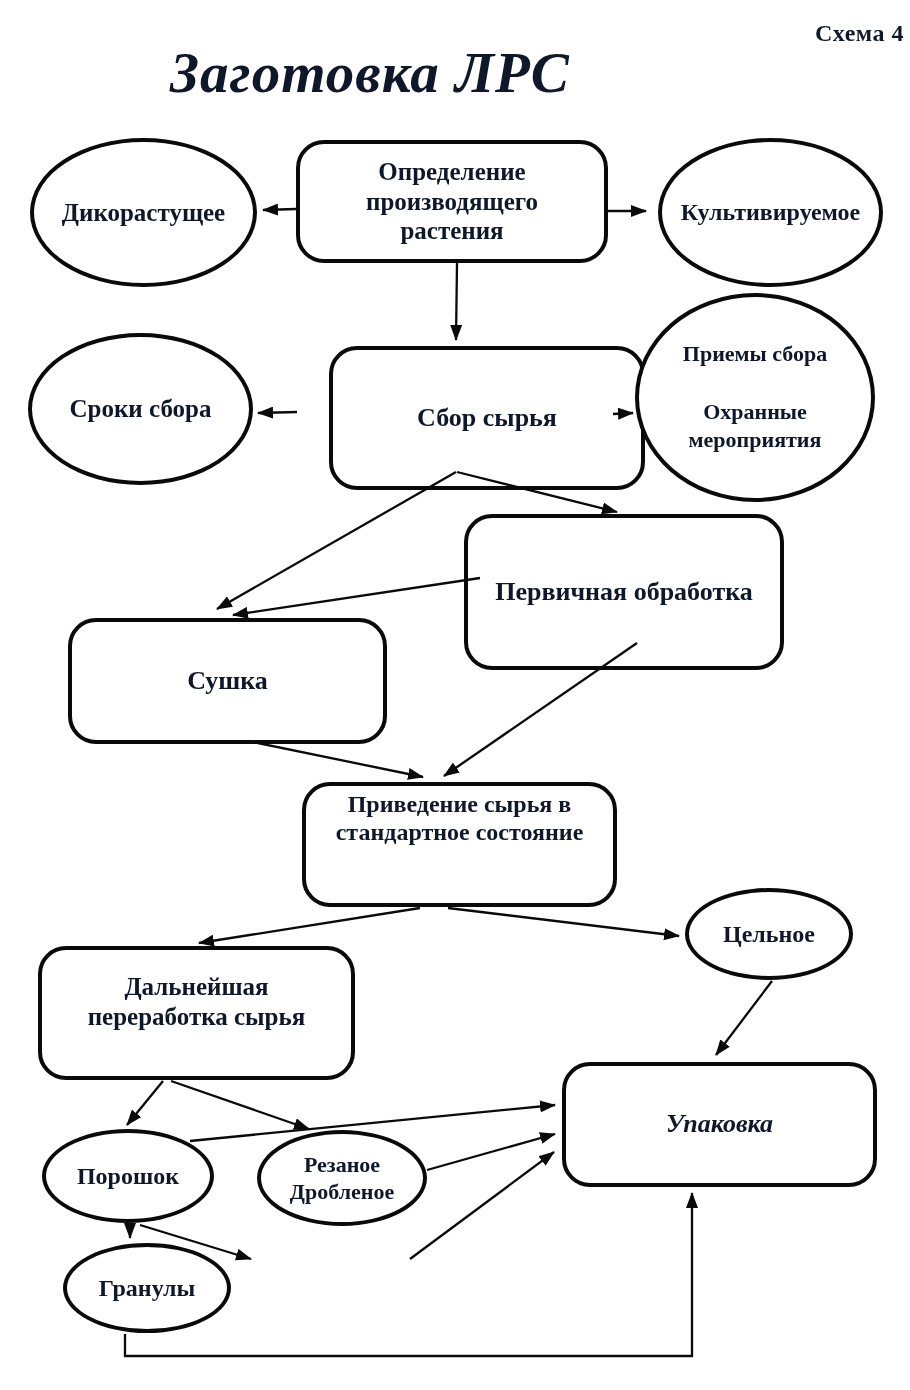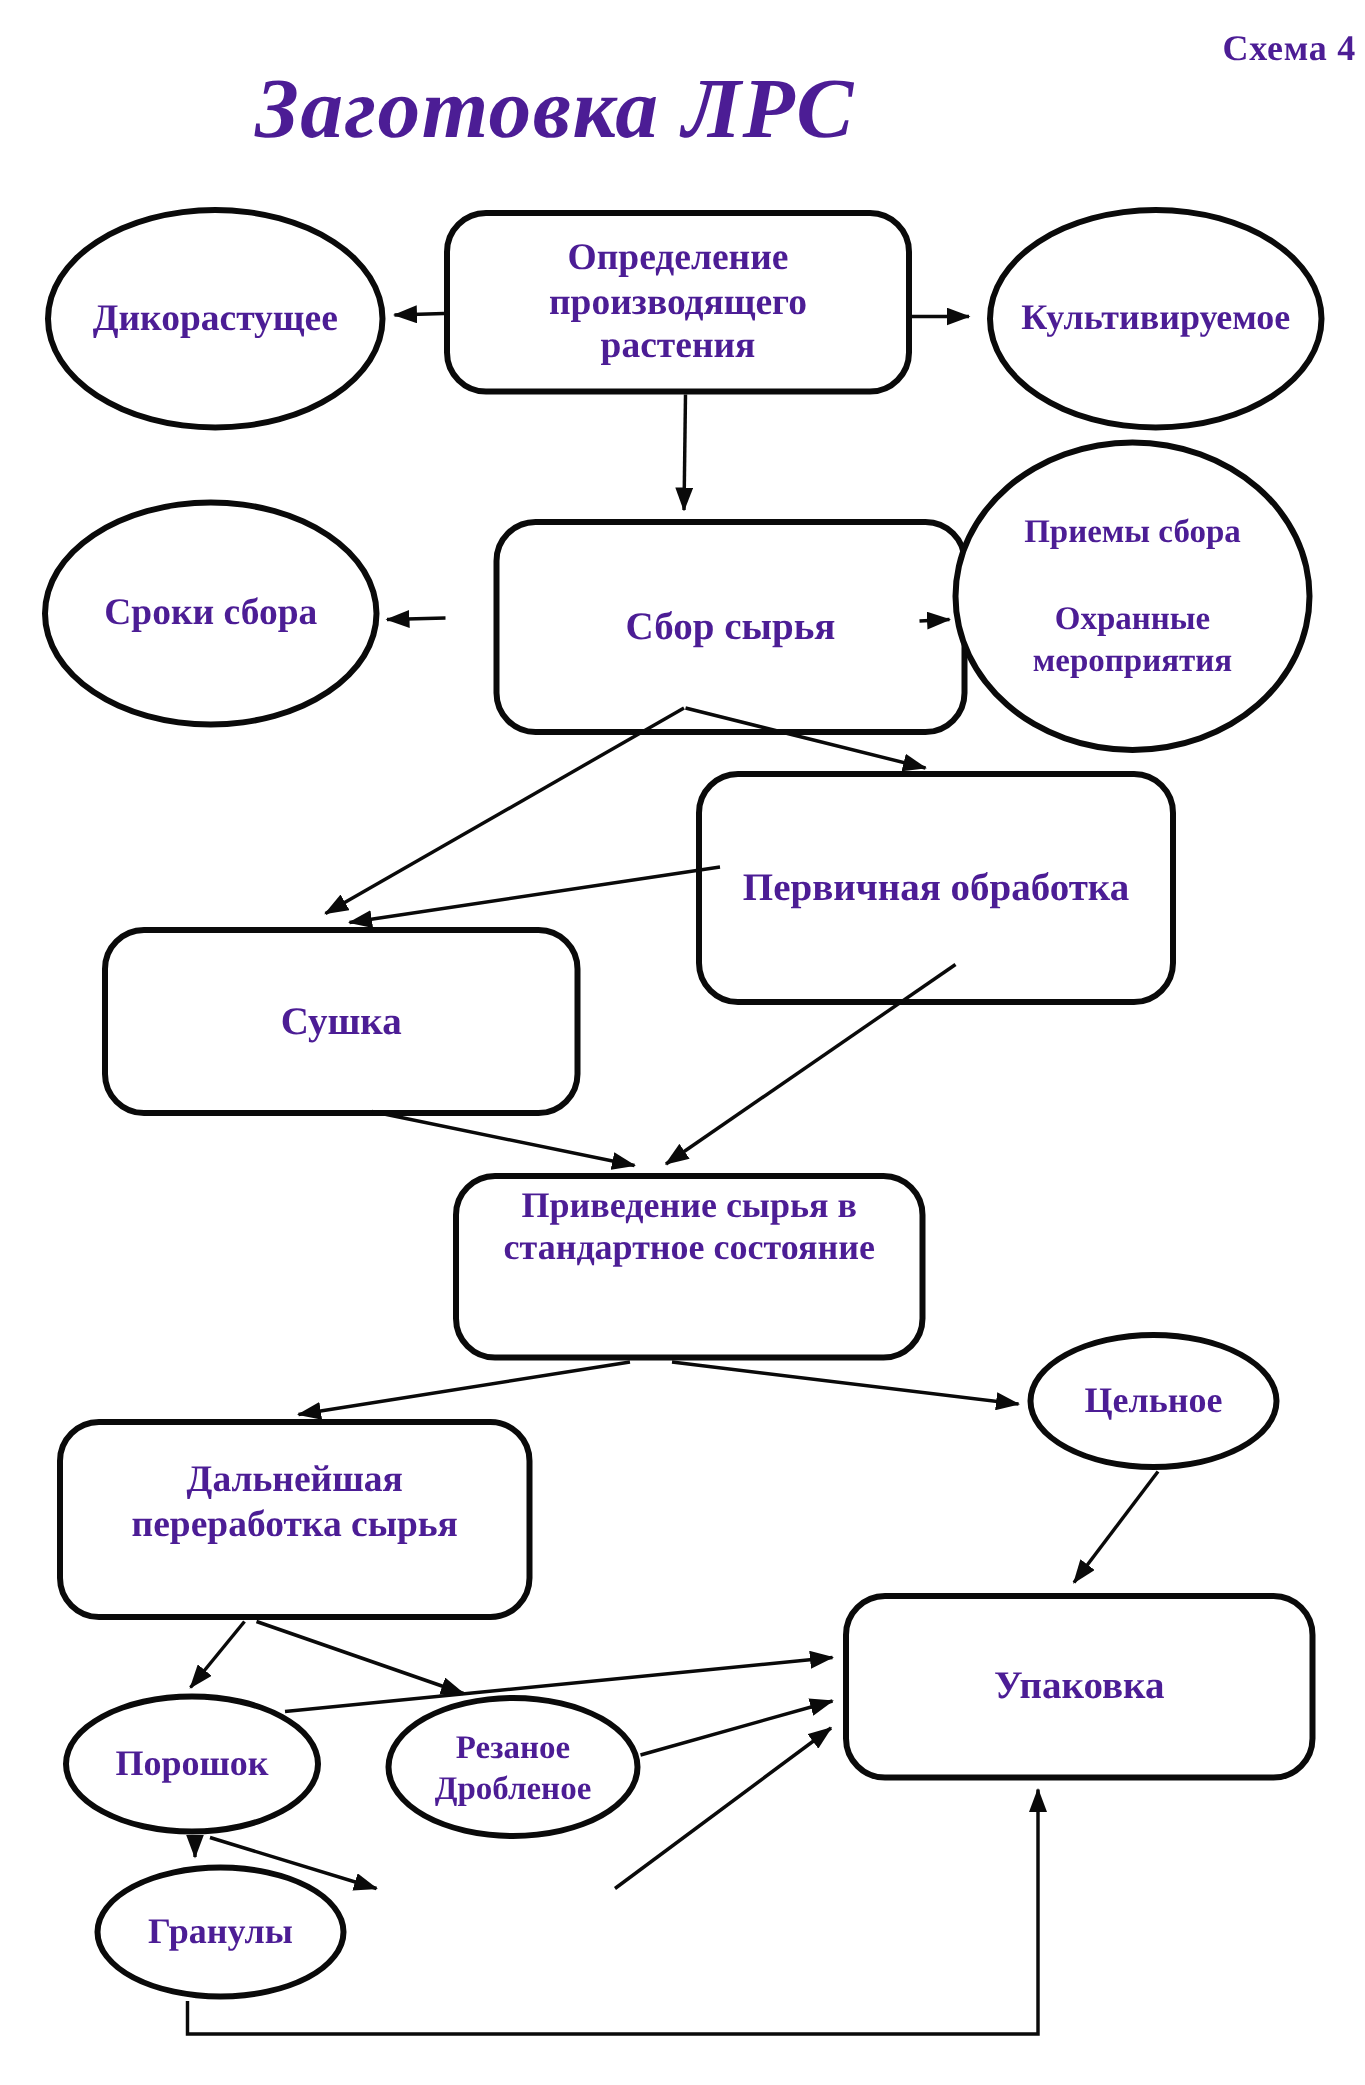--- a/index.html
+++ b/index.html
@@ -1,18 +1,18 @@
 <!DOCTYPE html>
 <html><head>
 <meta charset="utf-8">
 <style>
   html,body{margin:0;padding:0;background:#ffffff;}
   #canvas{
     position:relative;width:910px;height:1390px;background:#ffffff;
-    font-family:"Liberation Serif","DejaVu Serif",serif;color:#4c1d95;overflow:hidden;
+    font-family:"Liberation Serif","DejaVu Serif",serif;color:#0f172a;overflow:hidden;
   }
   .scheme-label{
     position:absolute;top:20px;right:6px;font-weight:bold;font-size:24px;letter-spacing:0.5px;
   }
   .title{
     position:absolute;top:40px;left:0;width:740px;text-align:center;
     font-weight:bold;font-style:italic;font-size:57px;letter-spacing:1px;
   }
   .node{
     position:absolute;box-sizing:border-box;background:#ffffff;border:4px solid #0a0a0a;
@@ -27,21 +27,21 @@
   #n-opredelenie{left:296px;top:140px;width:312px;height:123px;}
   #n-kultiviruemoe{left:658px;top:138px;width:225px;height:149px;font-size:24px;}
   #n-sroki{left:28px;top:333px;width:225px;height:152px;}
   #n-sbor{left:297px;top:346px;width:316px;height:144px;font-size:26px;margin-left:32px;}
   #n-priemy{left:635px;top:293px;width:240px;height:209px;font-size:22px;line-height:1.3;}
   #n-pervichnaya{left:464px;top:514px;width:320px;height:156px;font-size:26px;text-align:center;}
   #n-sushka{left:68px;top:618px;width:319px;height:126px;font-size:26px;}
   #n-privedenie{left:302px;top:782px;width:315px;height:125px;font-size:24px;align-items:flex-start;}
   #n-tselnoe{left:685px;top:888px;width:168px;height:92px;font-size:24px;}
   #n-dalneyshaya{left:38px;top:946px;width:317px;height:134px;align-items:flex-start;padding-top:22px;}
-  #n-upakovka{left:562px;top:1062px;width:315px;height:125px;font-size:26px;}
+  #n-upakovka{left:562px;top:1062px;width:315px;height:125px;font-size:26px;font-style:italic;}
   #n-poroshok{left:42px;top:1129px;width:172px;height:94px;font-size:24px;}
   #n-rezanoe{left:257px;top:1130px;width:170px;height:96px;font-size:22px;line-height:1.25;}
   #n-granuly{left:63px;top:1243px;width:168px;height:90px;font-size:24px;}
   #n-brikety{left:257px;top:1244px;width:168px;height:92px;font-size:24px;}
   svg.edges{position:absolute;left:0;top:0;z-index:2;pointer-events:none;}
   svg.edges line, svg.edges polyline{stroke:#0a0a0a;stroke-width:2.3;fill:none;}
 </style>
 </head>
 <body>
 

